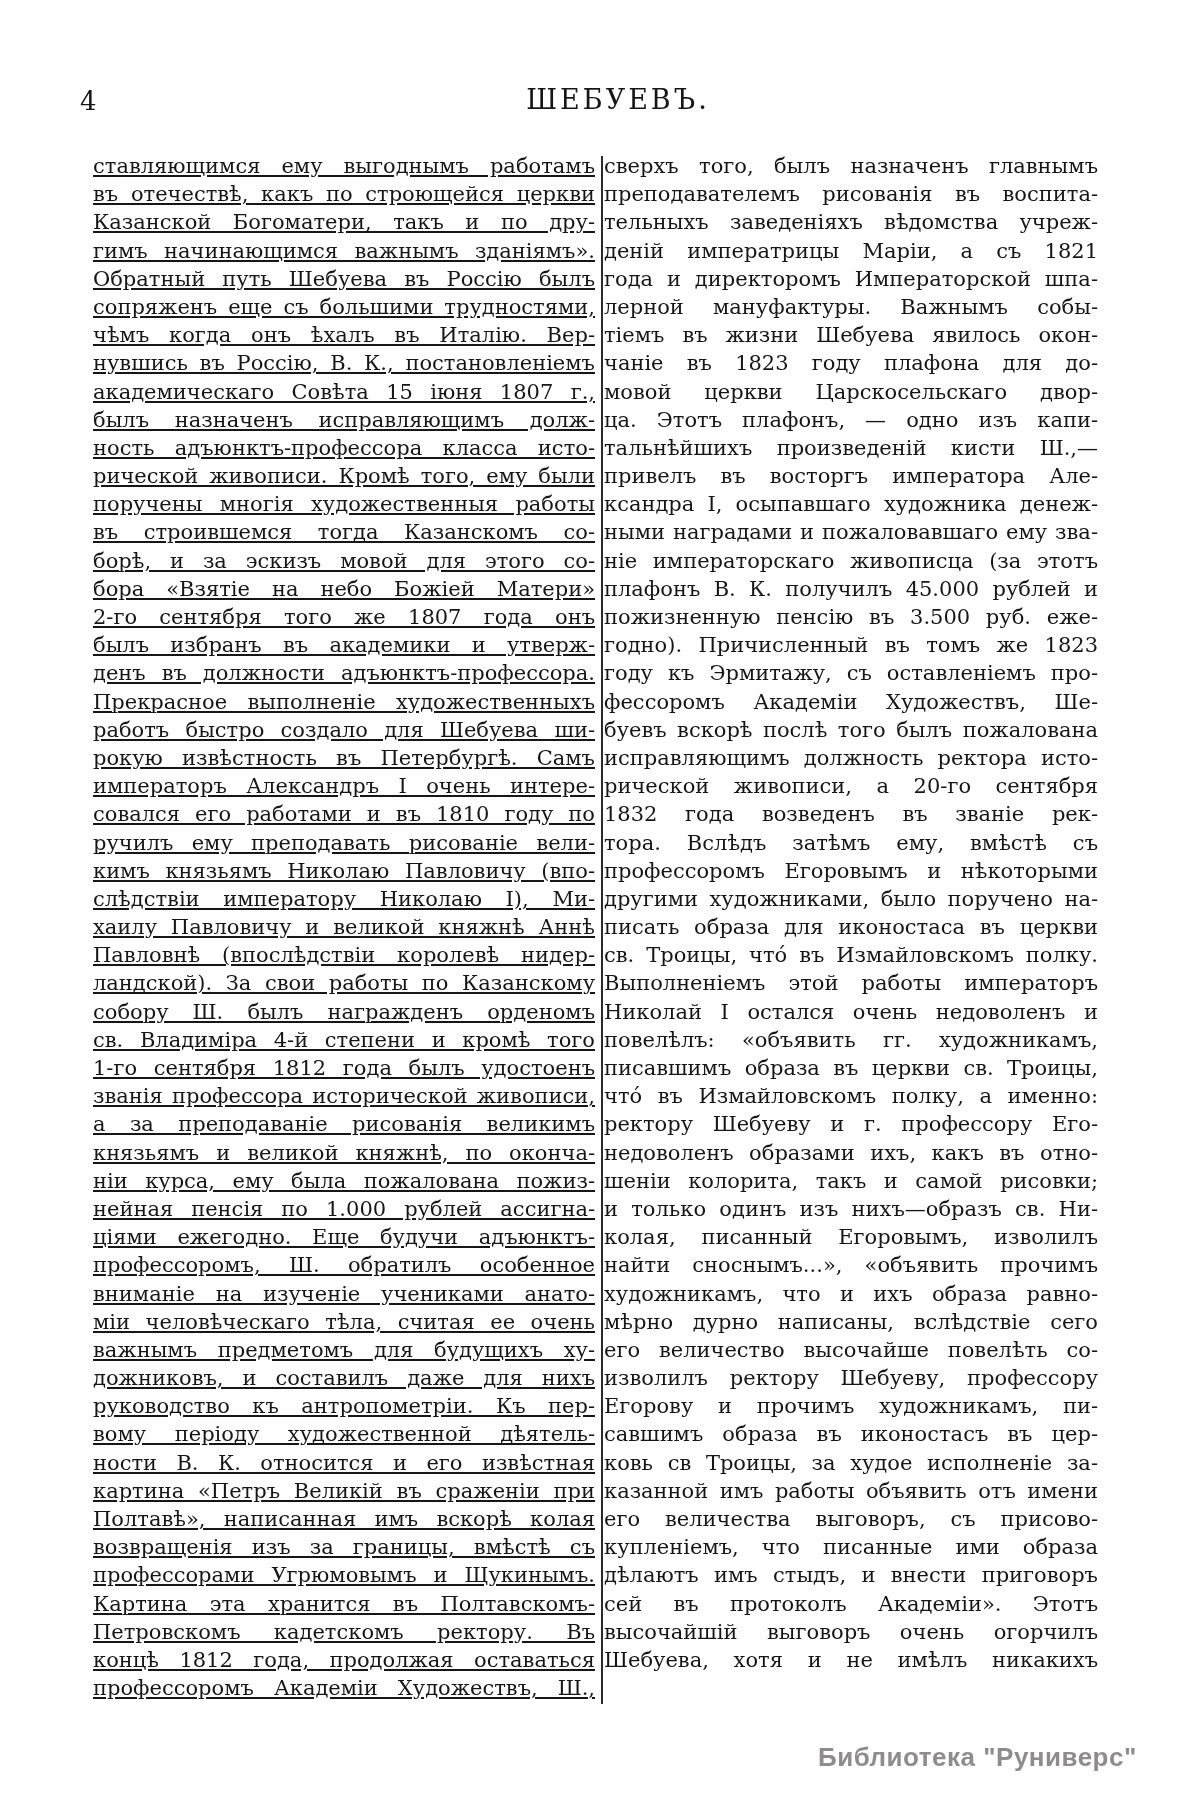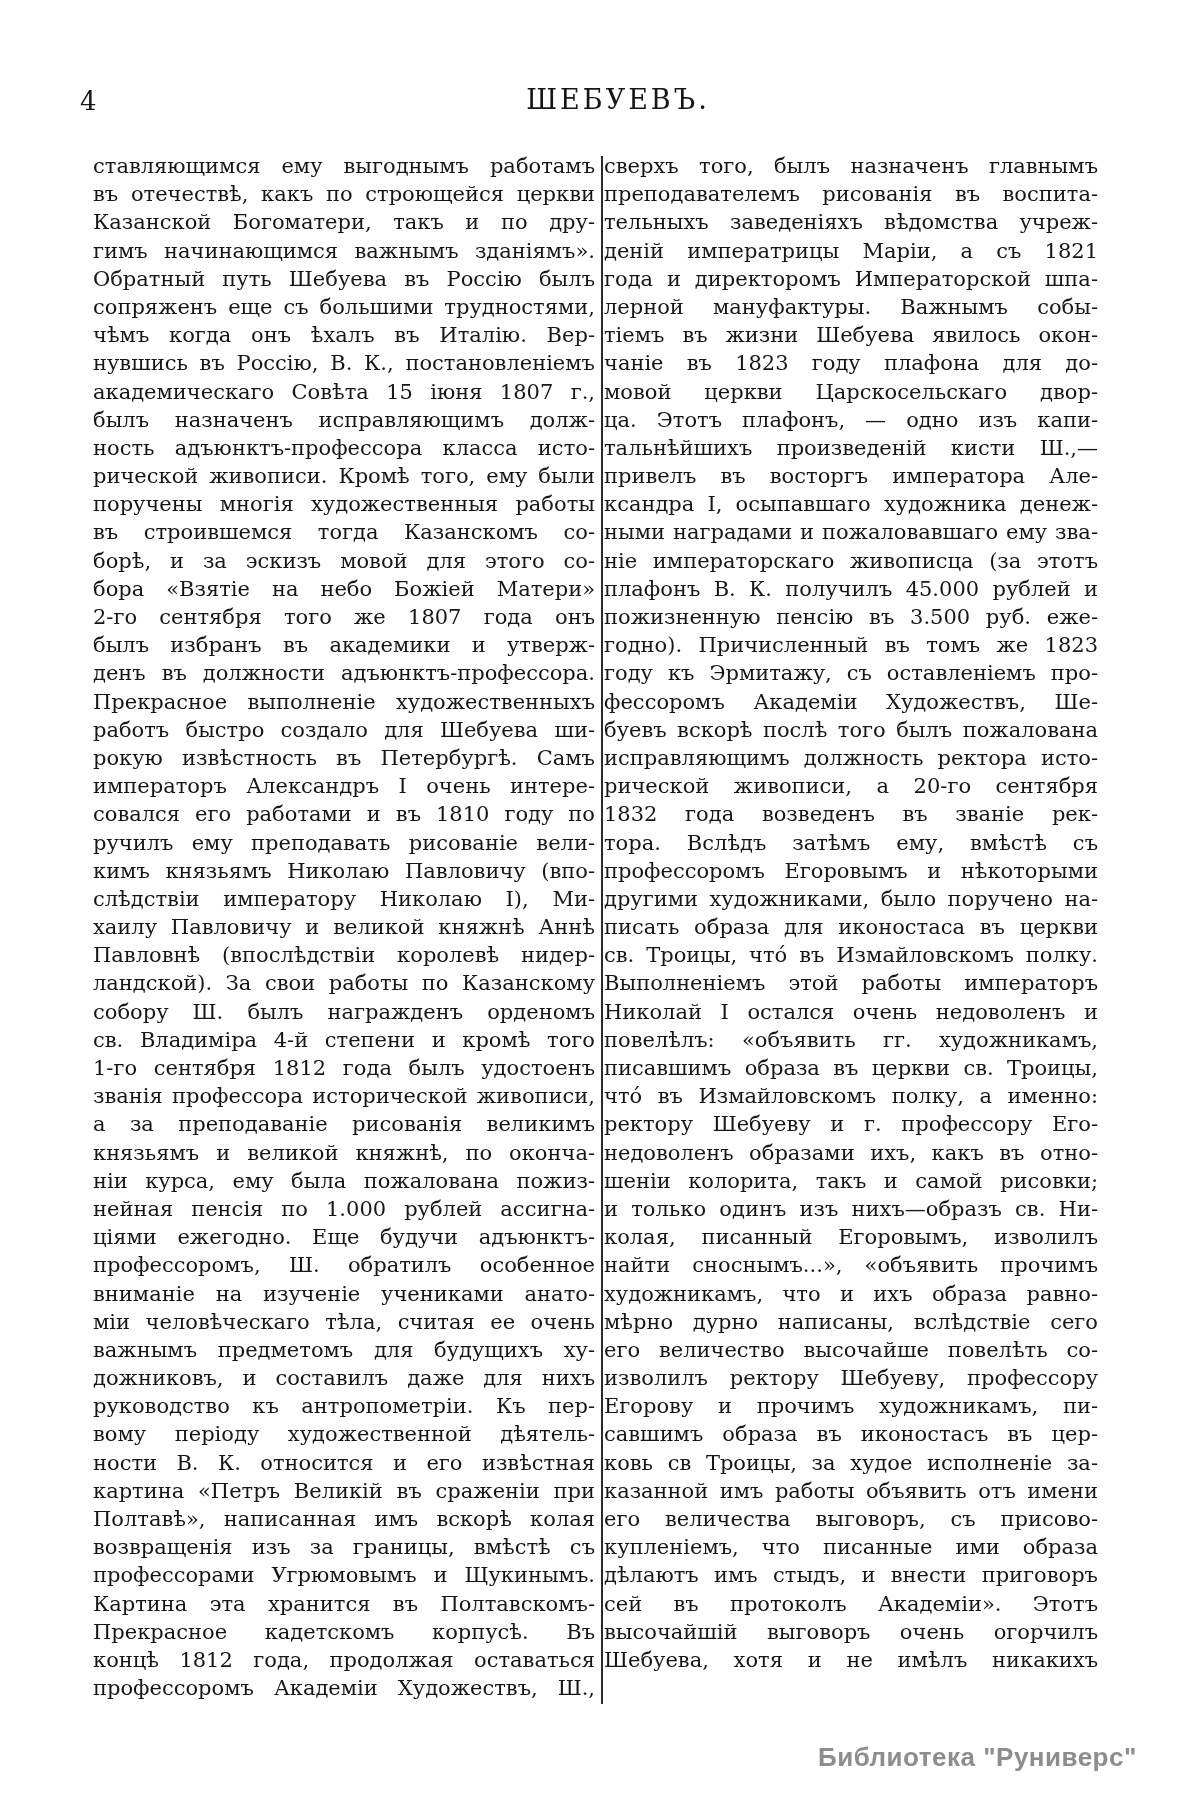--- a/index.html
+++ b/index.html
@@ -37,21 +37,21 @@
   .columns {
     position: absolute;
     top: 152px;
     left: 0;
     width: 1200px;
   }
   .column {
     position: absolute;
     top: 0;
   }
-  .column-left  { left: 93px;  width: 502px; }
+  .column-left  { left: 93px;  width: 502px; text-decoration: underline; }
   .column-right { left: 604px; width: 494px; }
   .column-divider {
     position: absolute;
     left: 601px;
     top: 156px;
     width: 2px;
     height: 1548px;
     background: #2a2a2a;
   }
   .text-line {
@@ -131,21 +131,21 @@
         <div class="text-line">важнымъ предметомъ для будущихъ ху-</div>
         <div class="text-line">дожниковъ, и составилъ даже для нихъ</div>
         <div class="text-line">руководство къ антропометріи. Къ пер-</div>
         <div class="text-line">вому періоду художественной дѣятель-</div>
         <div class="text-line">ности В. К. относится и его извѣстная</div>
         <div class="text-line">картина «Петръ Великій въ сраженіи при</div>
         <div class="text-line">Полтавѣ», написанная имъ вскорѣ колая</div>
         <div class="text-line">возвращенія изъ за границы, вмѣстѣ съ</div>
         <div class="text-line">профессорами Угрюмовымъ и Щукинымъ.</div>
         <div class="text-line">Картина эта хранится въ Полтавскомъ-</div>
-        <div class="text-line">Прекрасное кадетскомъ корпусѣ. Въ</div>
+        <div class="text-line">Петровскомъ кадетскомъ ректору. Въ</div>
         <div class="text-line">концѣ 1812 года, продолжая оставаться</div>
         <div class="text-line">профессоромъ Академіи Художествъ, Ш.,</div>
       </div>
     <div class="column column-right">
         <div class="text-line">сверхъ того, былъ назначенъ главнымъ</div>
         <div class="text-line">преподавателемъ рисованія въ воспита-</div>
         <div class="text-line">тельныхъ заведеніяхъ вѣдомства учреж-</div>
         <div class="text-line">деній императрицы Маріи, а съ 1821</div>
         <div class="text-line">года и директоромъ Императорской шпа-</div>
         <div class="text-line">лерной мануфактуры. Важнымъ собы-</div>

